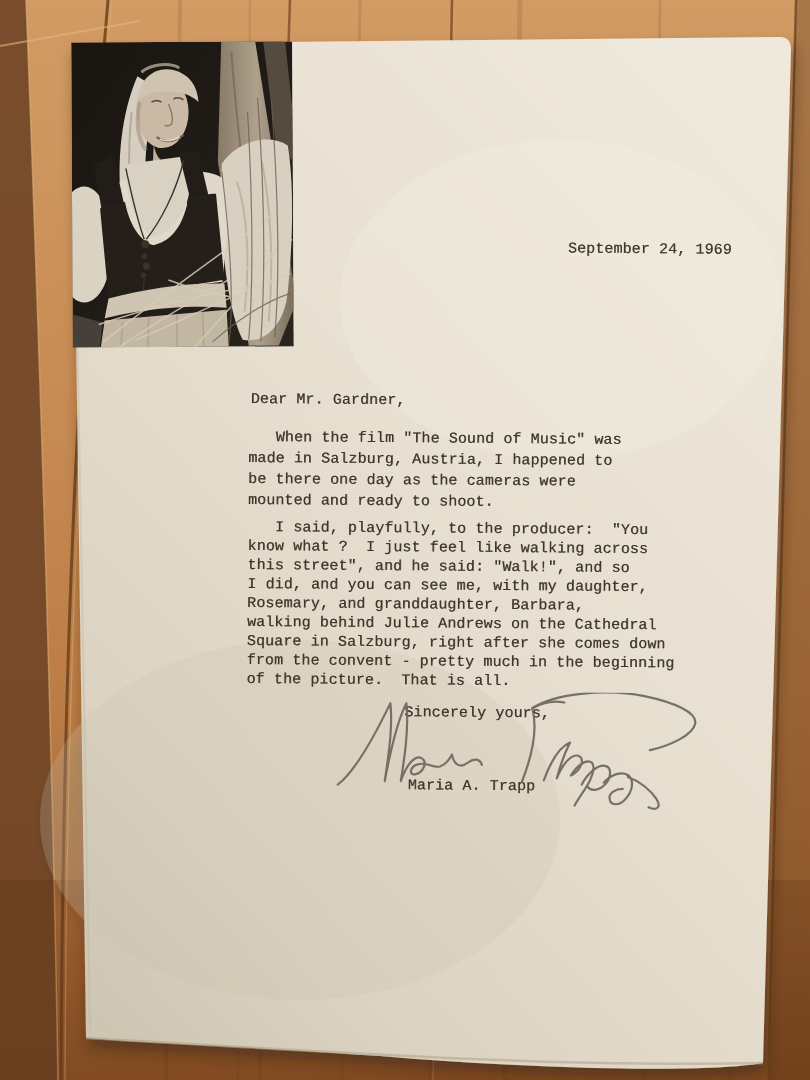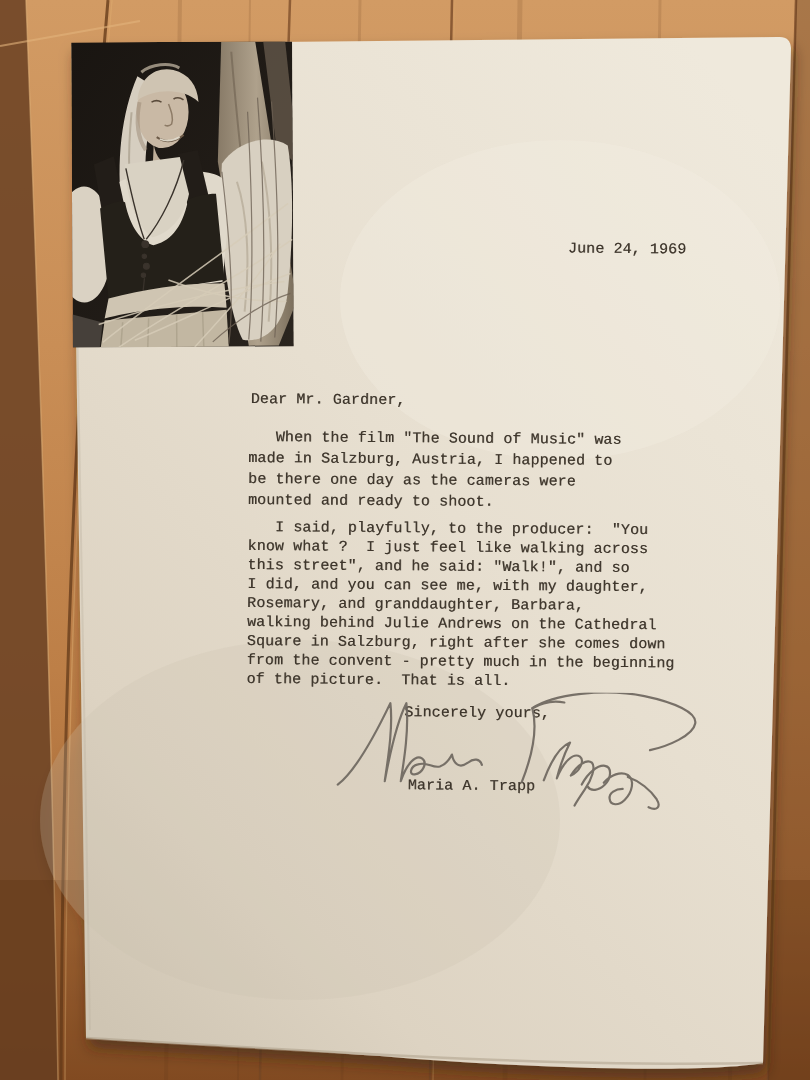--- a/index.html
+++ b/index.html
@@ -179,21 +179,21 @@
     <g stroke="#6e6255" stroke-width="1.2" fill="none" opacity="0.8">
       <path d="M186,56 C192,140 194,220 188,300"></path>
       <path d="M176,70 C180,150 182,230 176,298"></path>
       <path d="M200,60 C206,150 208,230 202,296"></path>
       <path d="M150,130 C158,200 162,260 156,302"></path>
       <path d="M140,300 C162,280 192,260 218,252"></path>
     </g>
   </svg>
 
   <div id="text-layer">
-    <div class="tline" id="date">June 24, 1969</div>
+    <div class="tline" id="date">September 24, 1969</div>
     <div class="tline" id="salutation">Dear Mr. Gardner,</div>
     <div class="tline p1" id="para1">   When the film "The Sound of Music" was
 made in Salzburg, Austria, I happened to
 be there one day as the cameras were
 mounted and ready to shoot.</div>
     <div class="tline p2" id="para2">   I said, playfully, to the producer:  "You
 know what ?  I just feel like walking across
 this street", and he said: "Walk!", and so
 I did, and you can see me, with my daughter,
 Rosemary, and granddaughter, Barbara,

